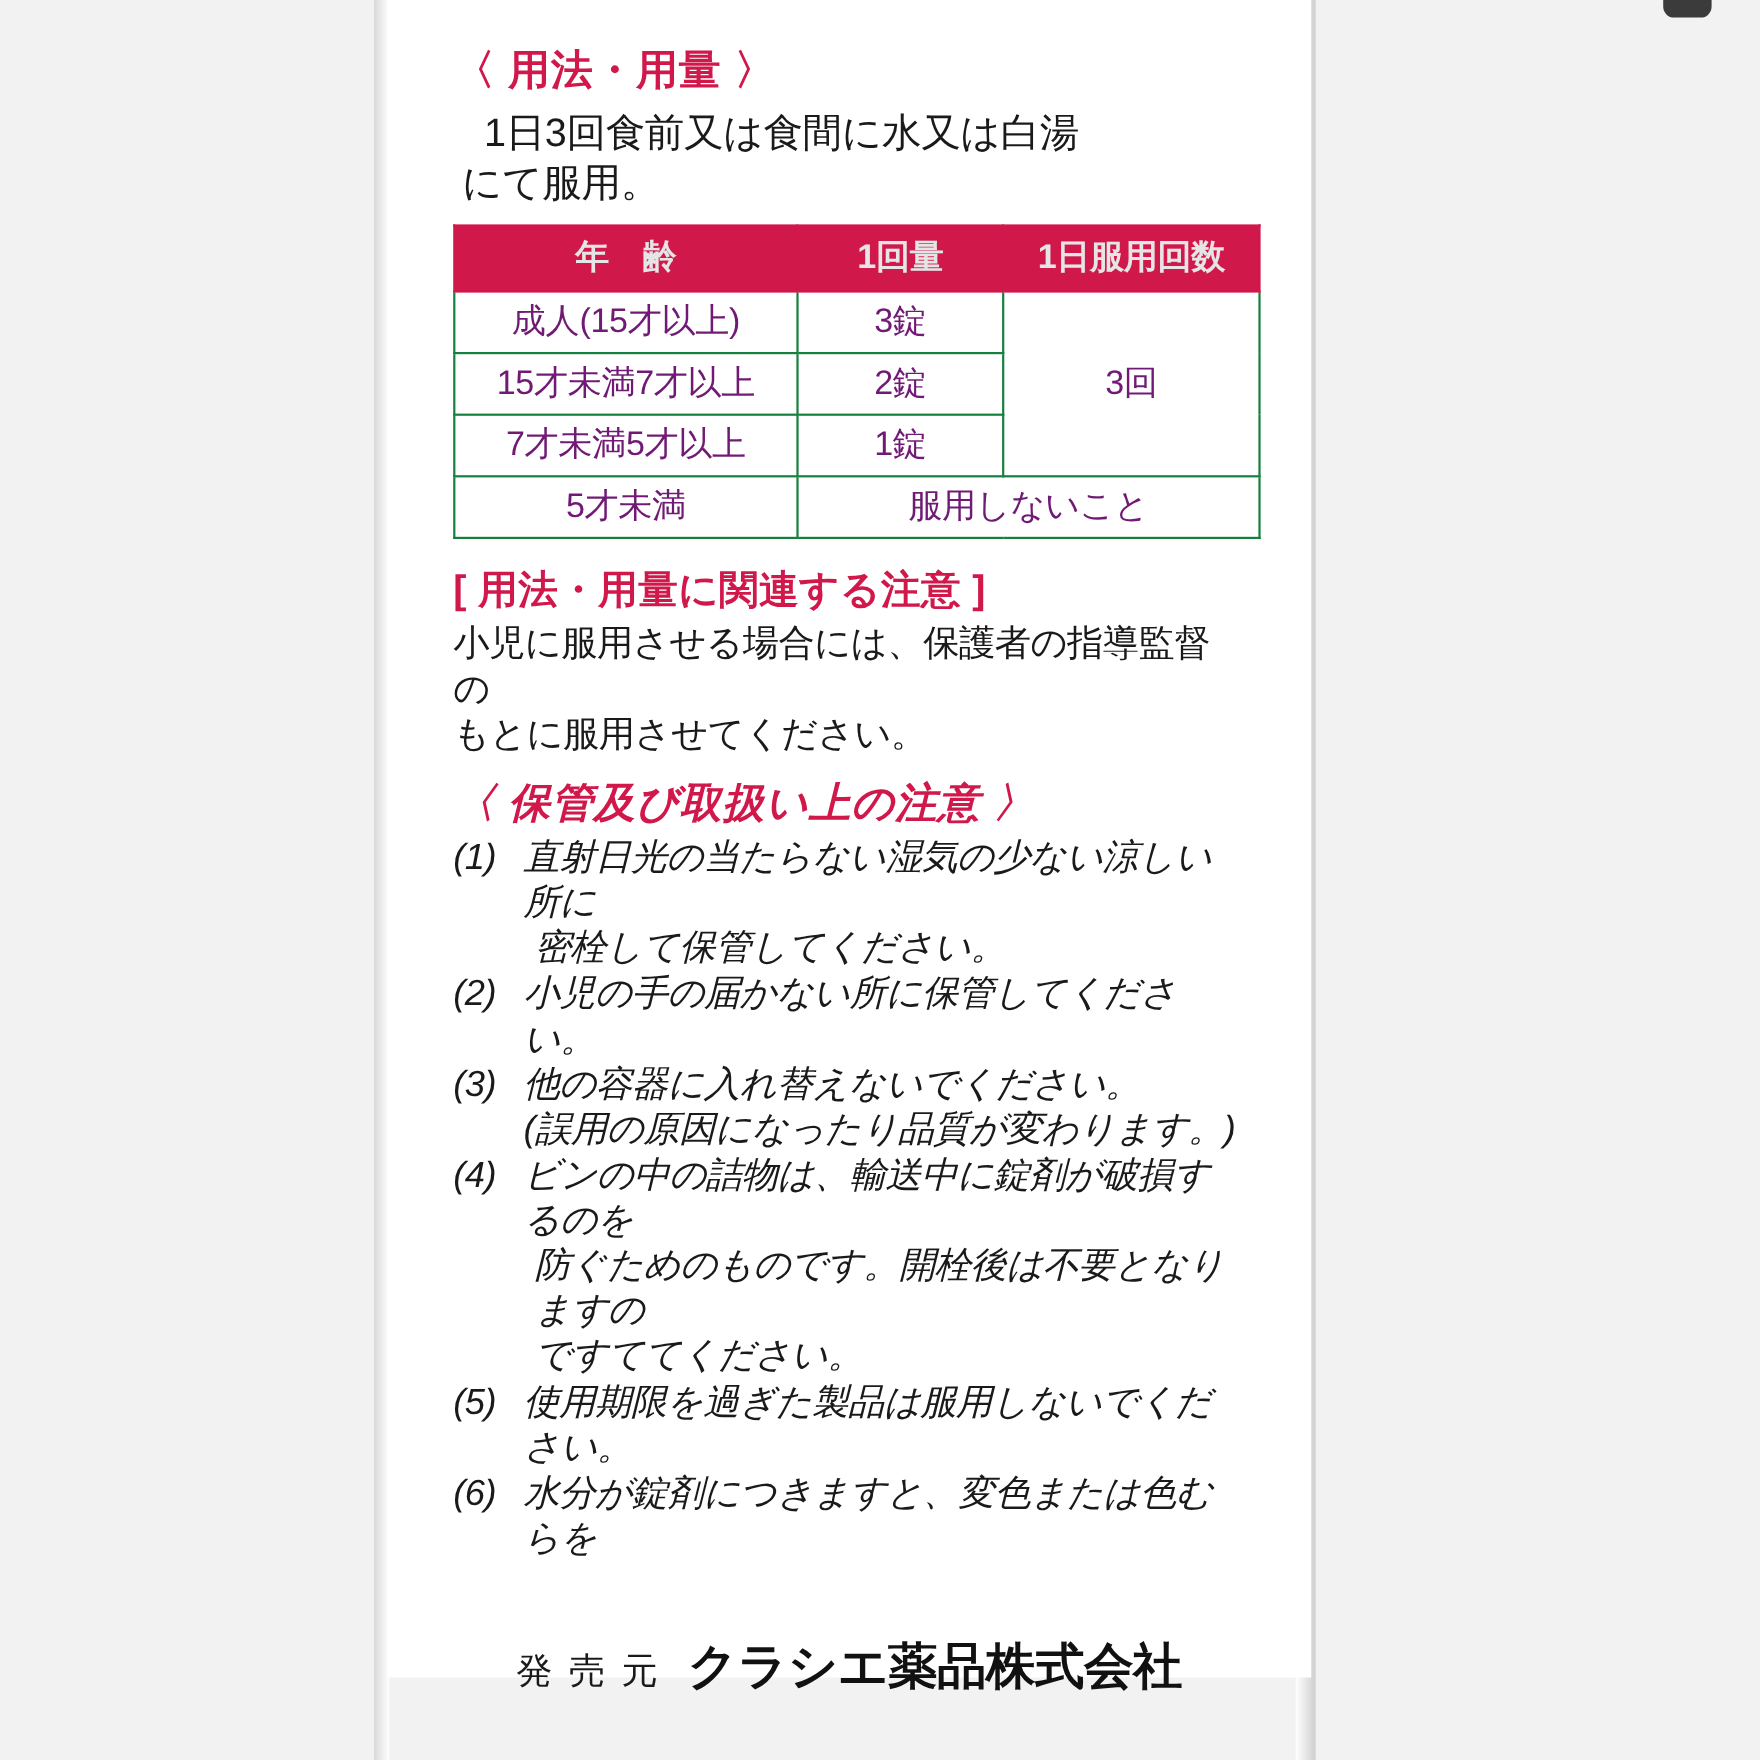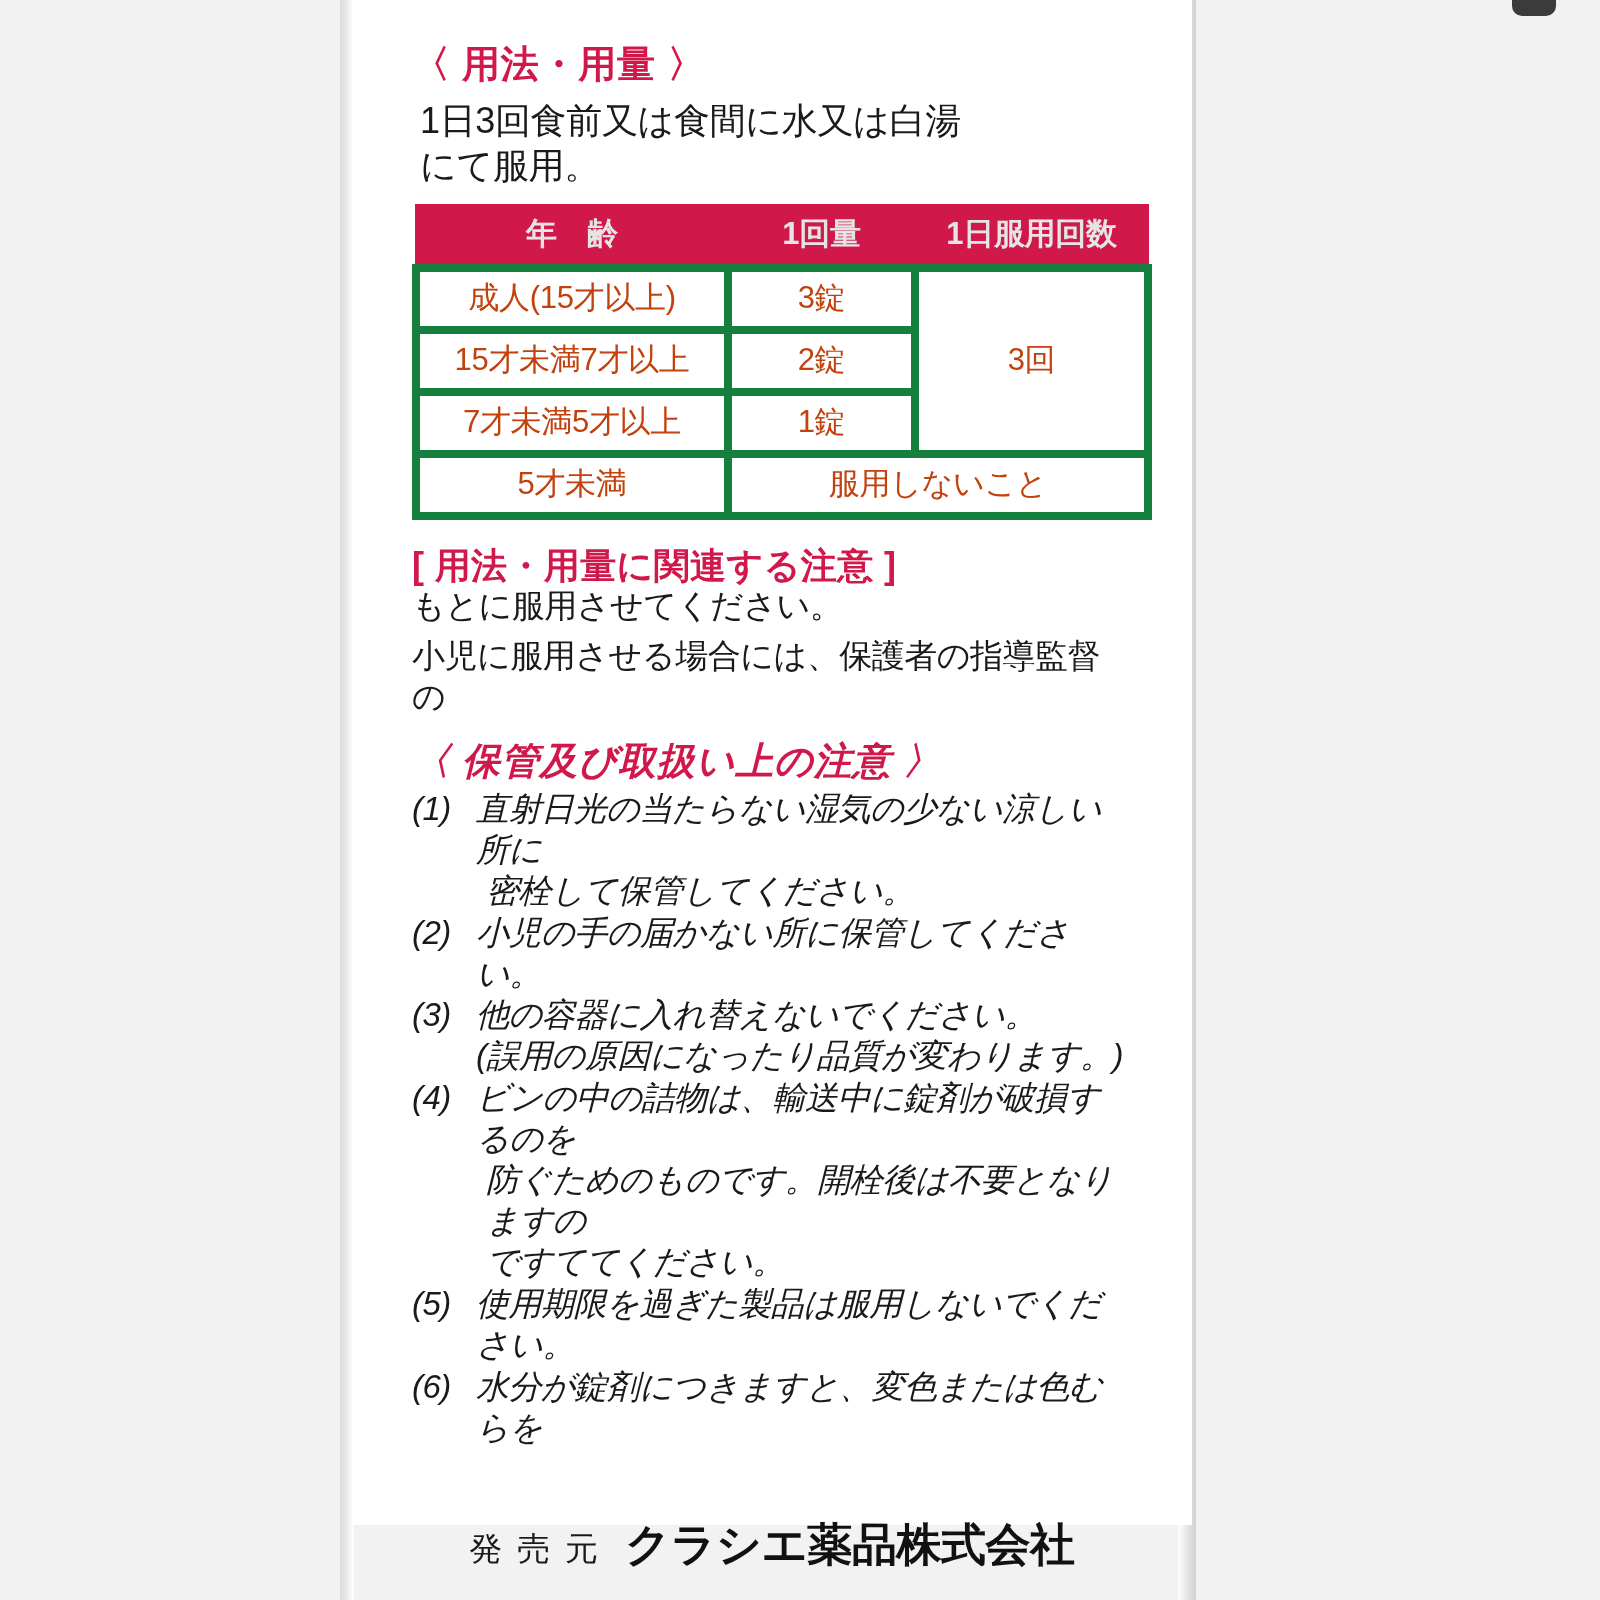--- a/index.html
+++ b/index.html
@@ -96,23 +96,23 @@
   }
 
   
   table.dose {
     border-collapse: collapse;
     width: 726px;
     margin-top: 16px;
     table-layout: fixed;
   }
   table.dose th, table.dose td {
-    border: 8px solid #15803d;
+    border: 2px solid #15803d;
     text-align: center;
-    color: #c2410c;
+    color: #701a75;
     font-size: 31px;
     padding: 5px 0 7px 0;
     letter-spacing: -0.01em;
   }
   table.dose thead th {
     background: #d1184b;
     color: #e5e5e5;
     font-weight: bold;
     font-size: 31px;
     padding: 7px 0 9px 0;
@@ -173,21 +173,21 @@
   <div id="edge-right"></div>
 
   <div id="panel">
     <div id="corner-dark"></div>
 
     <div class="content">
 
       <div style="margin-top:44px;">
         <div class="heading-angle red">〈 用法・用量 〉</div>
 
-        <div class="body-text" style="margin-top:12px; padding-left:8px;">1日3回食前又は食間に水又は白湯</div>
+        <div class="body-text" style="margin-top:12px; padding-left:8px;margin-left:20px;">1日3回食前又は食間に水又は白湯</div>
         <div class="body-text" style="padding-left:8px;">にて服用。</div>
       </div>
 
       <table class="dose">
         <thead>
           <tr>
             <th class="col-age">年　齢</th>
             <th class="col-dose">1回量</th>
             <th class="col-times">1日服用回数</th>
           </tr>
@@ -208,22 +208,22 @@
           </tr>
           <tr>
             <td>5才未満</td>
             <td colspan="2">服用しないこと</td>
           </tr>
         </tbody>
       </table>
 
       <div style="margin-top:26px;">
         <div class="heading-bracket red">[ 用法・用量に関連する注意 ]</div>
+        <div class="body-text-sm" style="margin-top:8px;">小児に服用させる場合には、保護者の指導監督の</div>
         <div class="body-text-sm">もとに服用させてください。</div>
-        <div class="body-text-sm" style="margin-top:8px;">小児に服用させる場合には、保護者の指導監督の</div>
       </div>
 
       <div style="margin-top:24px;font-style:italic;">
         <div class="heading-angle red">〈 保管及び取扱い上の注意 〉</div>
 
         <ol class="notes">
           <li>
             <span class="num">(1)</span>
             <span class="txt">
               <span>直射日光の当たらない湿気の少ない涼しい所に</span><br>

